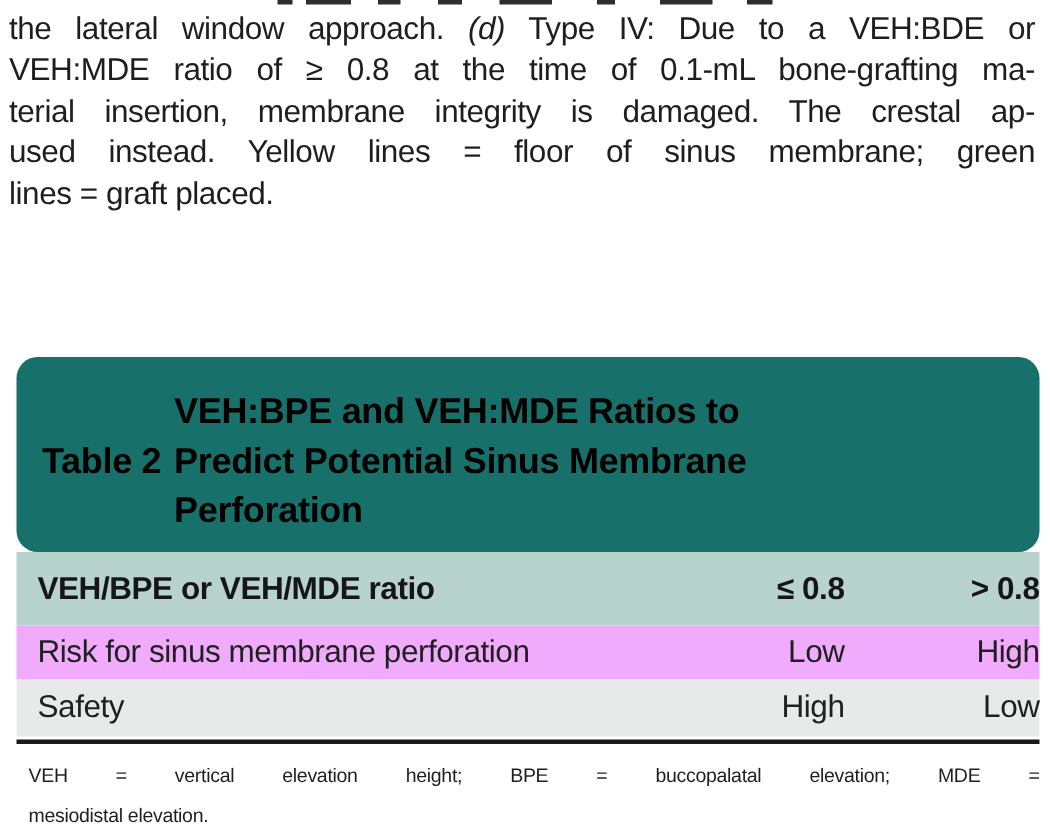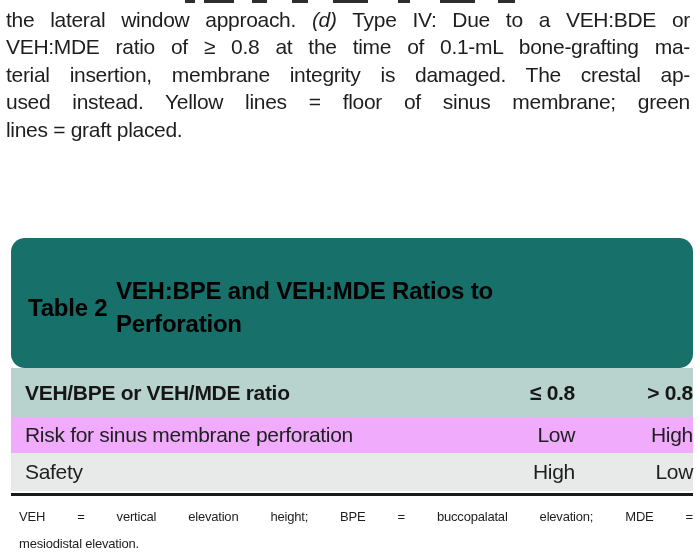--- a/index.html
+++ b/index.html
@@ -49,20 +49,21 @@
   }
   .banner .tlabel { min-width: 87px; margin-right: 1px; }
   .banner .ttitle { flex: 1; }
 
   .trow {
     display: grid;
     grid-template-columns: 1fr 150px 118px;
     align-items: center;
     font-size: 21px;
     letter-spacing: -0.3px;
+    gap: 12px;
   }
   .trow .c1 { padding-left: 14px; }
   .trow .c2, .trow .c3 { text-align: right; }
 
   .headrow {
     background: var(--header_row, #b8d2cd);
     height: 49px;
     font-weight: bold;
     color: #161616;
   }
@@ -103,20 +104,21 @@
     <div class="cap-line">used instead. Yellow lines = floor of sinus membrane; green</div>
     <div class="cap-line last">lines = graft placed.</div>
   </div>
 
   <div class="tablewrap">
 
     <div class="banner">
       <div class="tlabel">Table 2</div>
       <div class="ttitle">
         <div>VEH:BPE and VEH:MDE Ratios to</div>
+        <div>Predict Potential Sinus Membrane</div>
         <div>Perforation</div>
       </div>
     </div>
 
     <div class="trow headrow">
       <div class="c1">VEH/BPE or VEH/MDE ratio</div>
       <div class="c2">≤ 0.8</div>
       <div class="c3">&gt; 0.8</div>
     </div>
 

